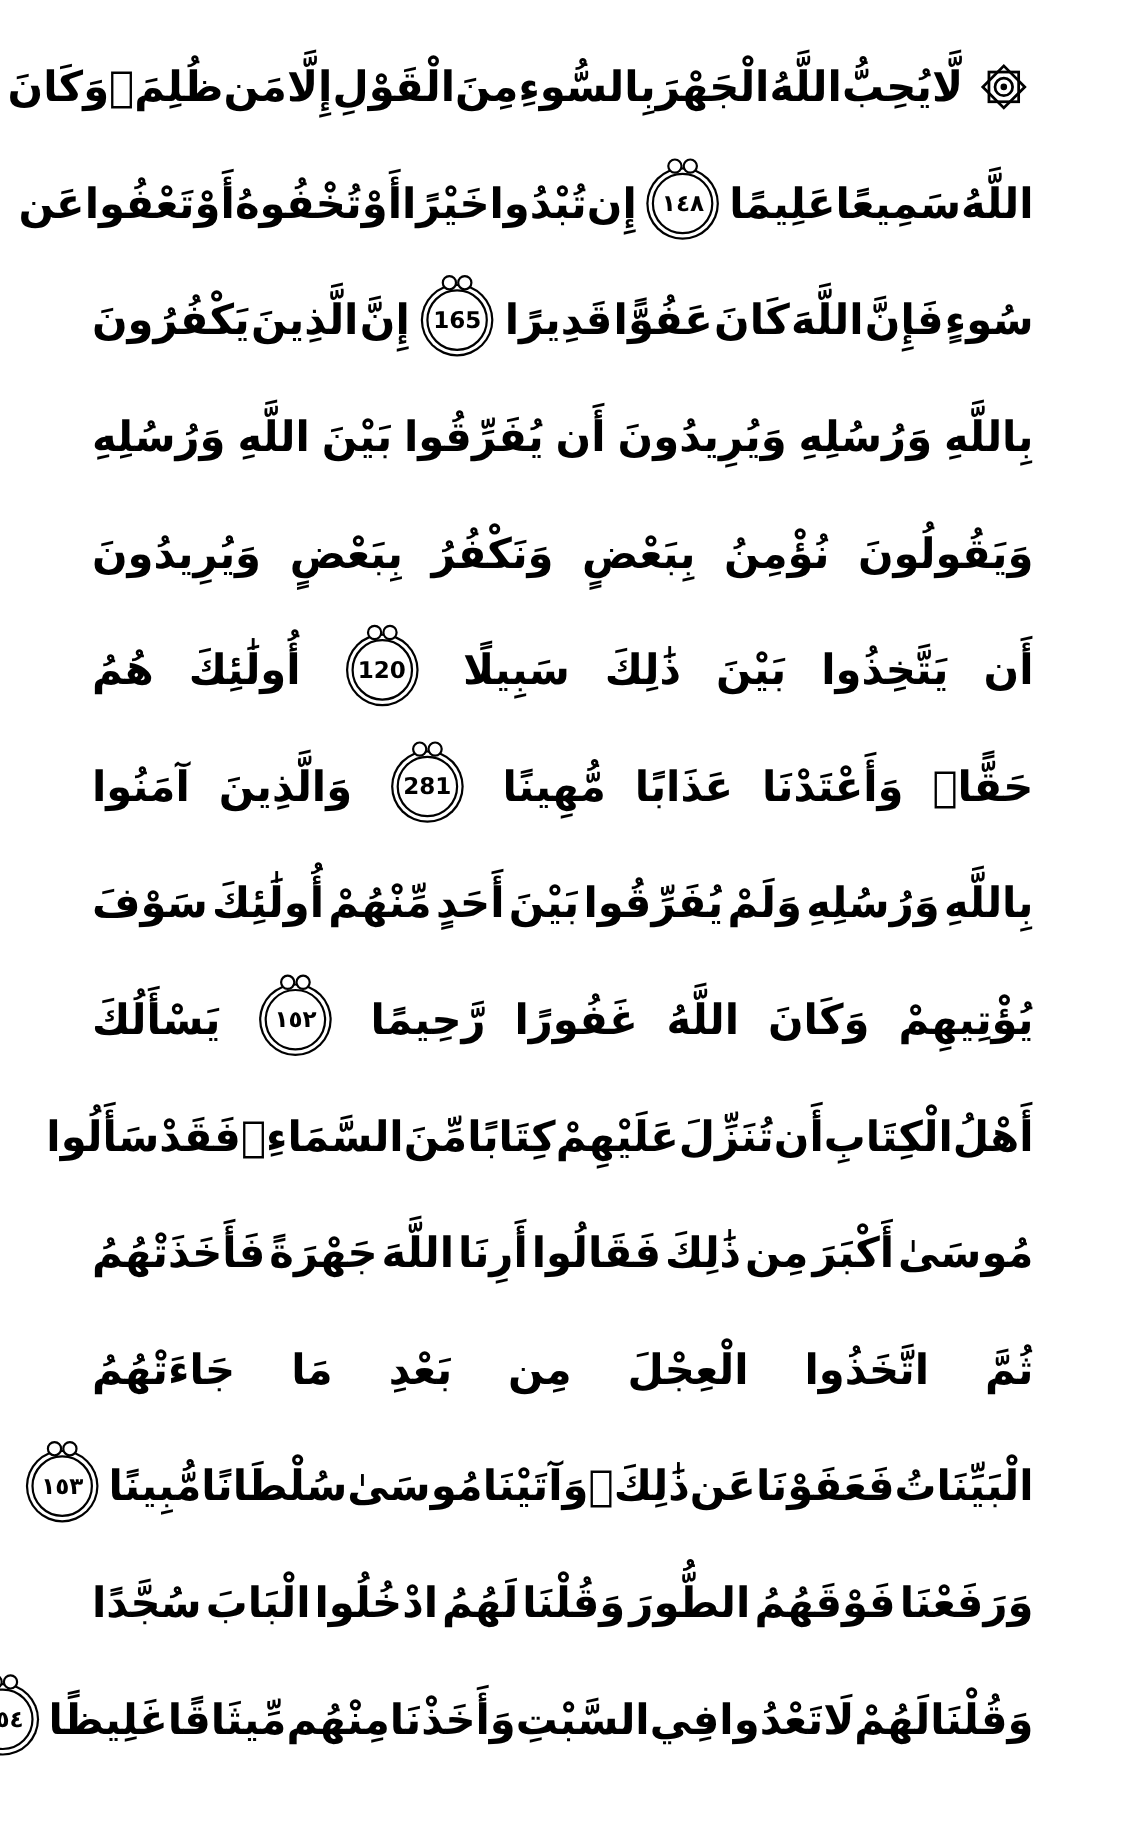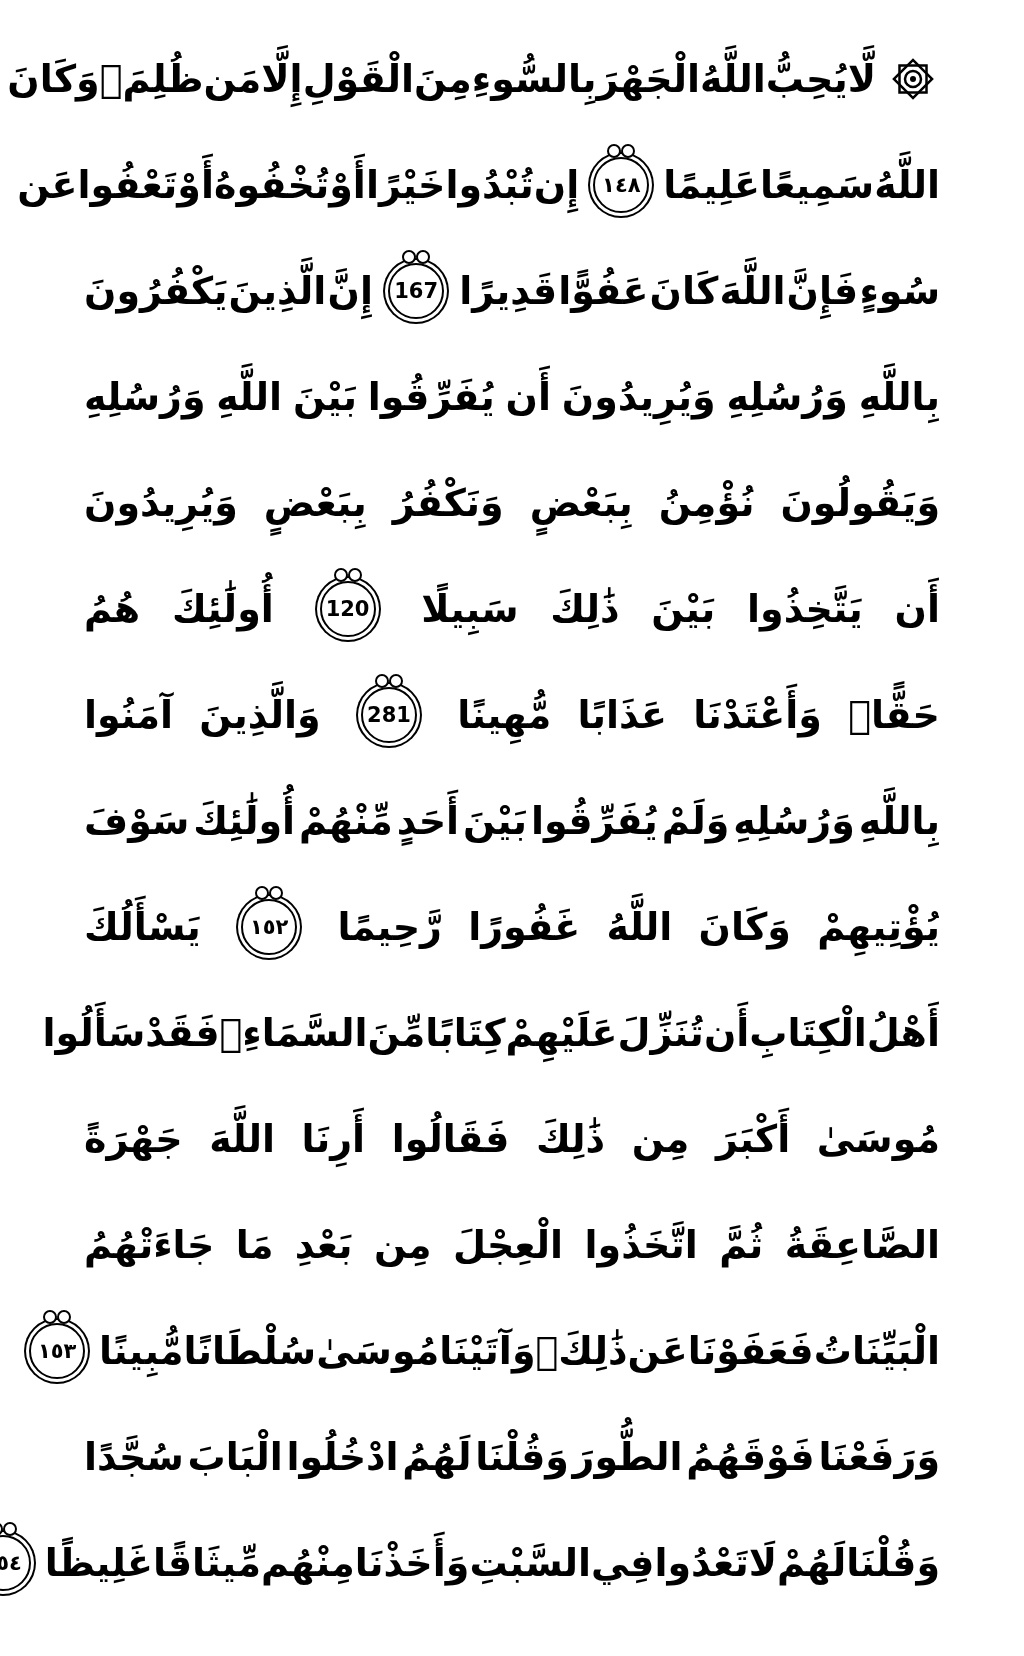--- a/index.html
+++ b/index.html
@@ -122,21 +122,21 @@
       <span class="word">عَن</span>
     </div>
     <div class="line">
       <span class="word">سُوءٍ</span>
       <span class="word">فَإِنَّ</span>
       <span class="word">اللَّهَ</span>
       <span class="word">كَانَ</span>
       <span class="word">عَفُوًّا</span>
       <span class="word">قَدِيرًا</span>
       <span class="verse-marker">
-        <span class="num">167</span>
+        <span class="num">165</span>
       </span>
       <span class="word">إِنَّ</span>
       <span class="word">الَّذِينَ</span>
       <span class="word">يَكْفُرُونَ</span>
     </div>
     <div class="line">
       <span class="word">بِاللَّهِ</span>
       <span class="word">وَرُسُلِهِ</span>
       <span class="word">وَيُرِيدُونَ</span>
       <span class="word">أَن</span>
@@ -212,23 +212,23 @@
     </div>
     <div class="line">
       <span class="word">مُوسَىٰ</span>
       <span class="word">أَكْبَرَ</span>
       <span class="word">مِن</span>
       <span class="word">ذَٰلِكَ</span>
       <span class="word">فَقَالُوا</span>
       <span class="word">أَرِنَا</span>
       <span class="word">اللَّهَ</span>
       <span class="word">جَهْرَةً</span>
-    </div>
-    <div class="line">
-      <span class="word">الصَّاعِقَةُ</span>
+      <span class="word">فَأَخَذَتْهُمُ</span>
+    </div>
+    <div class="line">
       <span class="word">ثُمَّ</span>
       <span class="word">اتَّخَذُوا</span>
       <span class="word">الْعِجْلَ</span>
       <span class="word">مِن</span>
       <span class="word">بَعْدِ</span>
       <span class="word">مَا</span>
       <span class="word">جَاءَتْهُمُ</span>
     </div>
     <div class="line">
       <span class="word">الْبَيِّنَاتُ</span>

